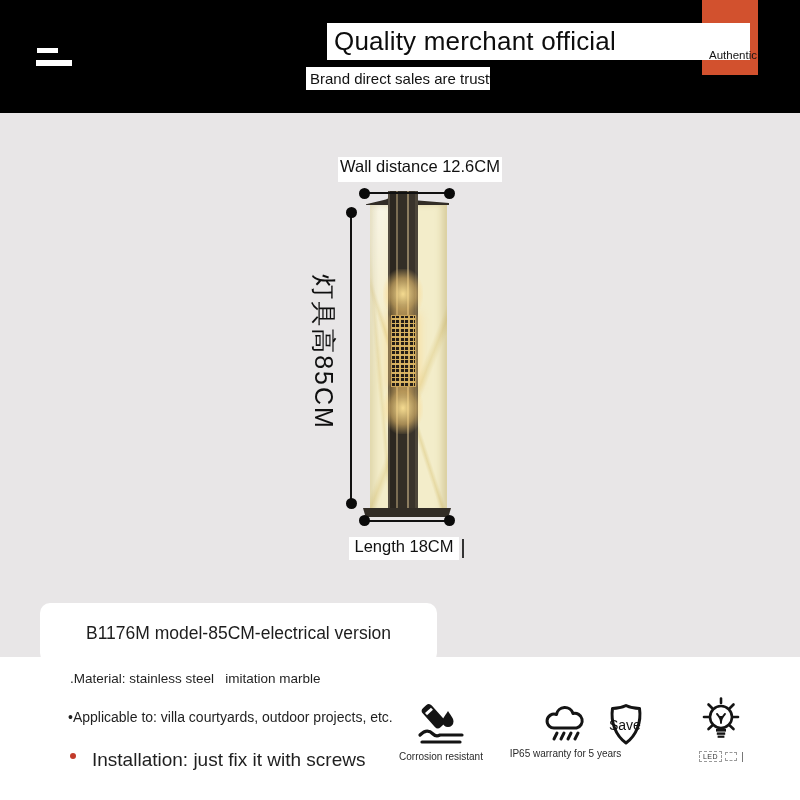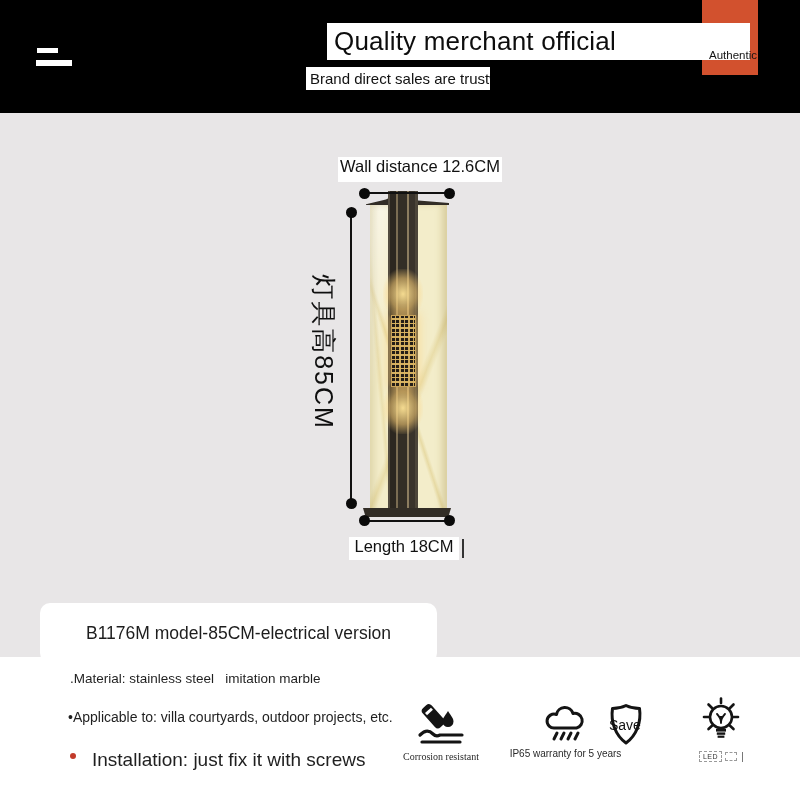--- a/index.html
+++ b/index.html
@@ -72,21 +72,21 @@
   .bullet-line { position:absolute; color:#1f1f1f; white-space:pre; }
   .line-material { left:70px; top:671px; font-size:13.5px; }
   .line-applicable { left:68px; top:709px; font-size:14px; }
   .line-install { left:92px; top:749px; font-size:19px; }
   .red-dot { position:absolute; left:70px; top:753px; width:6px; height:6px; border-radius:50%; background:#c23b2a; }
 
   
   .feature { position:absolute; display:flex; flex-direction:column; align-items:center; }
   .feature .ic { display:block; }
   .feature .flabel { font-size:10px; color:#2a2a2a; margin-top:4px; white-space:nowrap; }
-  .f-corrosion { left:395px; top:701px; width:92px;font-family:Liberation Serif, serif; }
+  .f-corrosion { left:395px; top:701px; width:92px; }
   .f-ip65 { left:498px; top:704px; width:135px; }
   .f-shield { left:596px; top:702px; width:60px; }
   .f-led { left:690px; top:697px; width:62px; }
   .save-text { position:absolute; left:13px; top:15px; font-size:14px; color:#111; }
   .led-label-row { display:flex; align-items:center; gap:3px; margin-top:6px; }
   .led-label-row .led-txt { font-size:7px; letter-spacing:.5px; color:#333; border:1px dashed #9a9a9a; padding:1px 3px; }
   .led-label-row .led-box { width:12px; height:9px; border:1px dashed #9a9a9a; }
   .led-label-row .led-tick { width:1px; height:10px; background:#777; margin-left:2px; }
 </style>
 </head>

